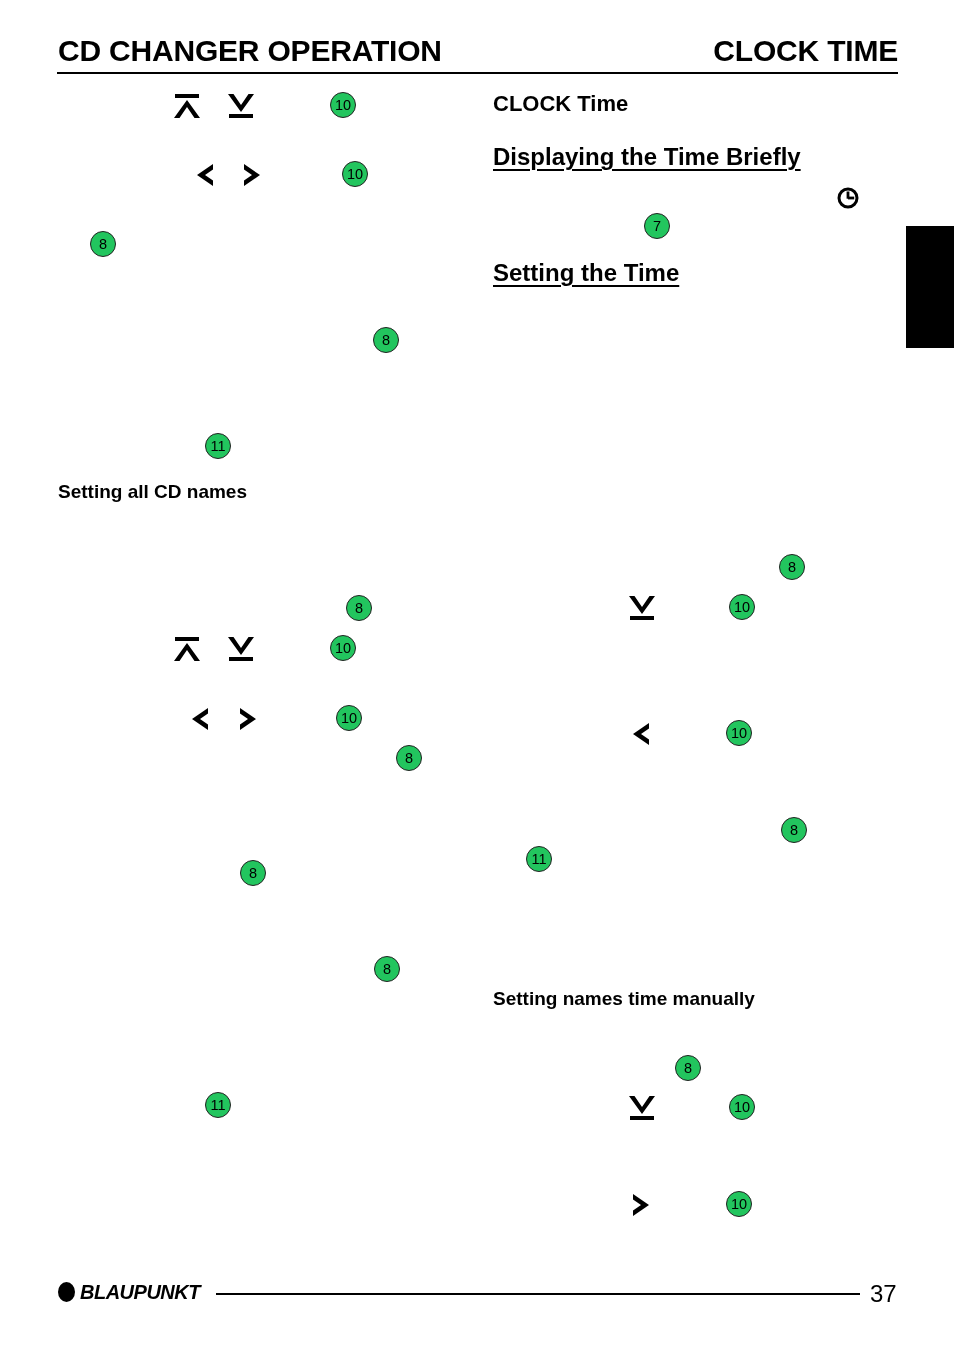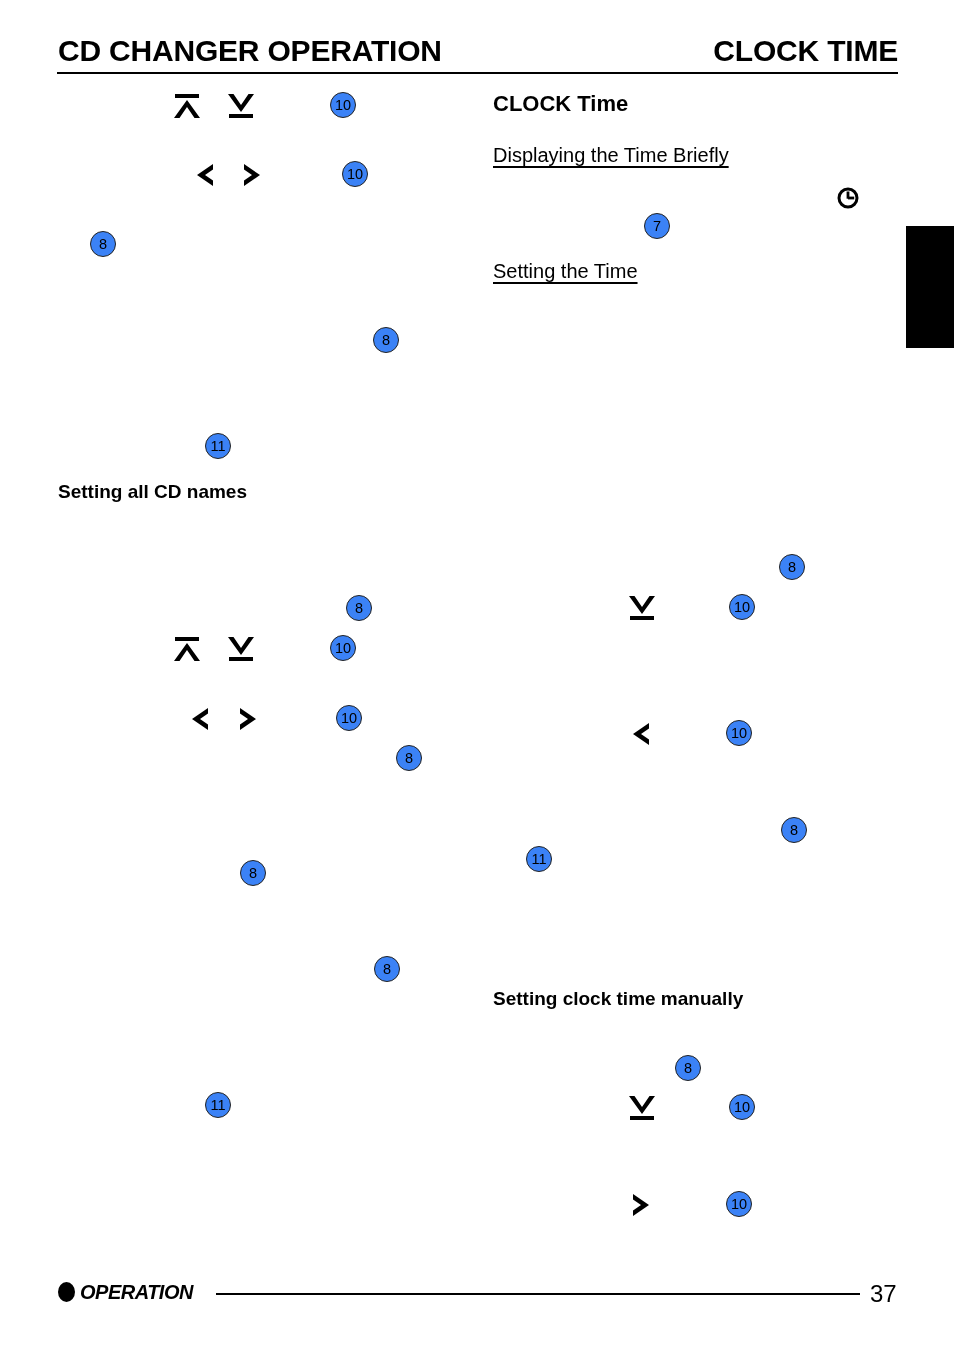--- a/index.html
+++ b/index.html
@@ -45,22 +45,22 @@
   
   .h-sec {
     position: absolute;
     font-weight: bold;
     font-size: 22px;
     white-space: nowrap;
     line-height: 1;
   }
   .h-sub {
     position: absolute;
-    font-weight: normal;
-    font-size: 20px;
+    font-weight: bold;
+    font-size: 24px;
     white-space: nowrap;
     line-height: 1;
     text-decoration: underline;
     text-underline-offset: 4px;
     text-decoration-thickness: 2px;
   }
   .h-bold {
     position: absolute;
     font-weight: bold;
     font-size: 19px;
@@ -75,21 +75,21 @@
     height: 26px;
     border: 1.4px solid #222222;
     border-radius: 50%;
     box-sizing: border-box;
     display: flex;
     align-items: center;
     justify-content: center;
     font-size: 14.5px;
     font-weight: normal;
     line-height: 1;
-    background: #3b82f6;
+    background: #22c55e;
     color: #000000;
   }
 
   
   .glyph {
     position: absolute;
     font-weight: bold;
     line-height: 1;
     color: #000000;
     display: block;
@@ -269,21 +269,21 @@
       <path d="M22 2 L6 13 L22 24 L22 18.5 L14 13 L22 7.5 Z" fill="#000"></path>
     </svg>
   </span>
 
   <div class="callout" style="left:726px; top:720px;">10</div>
 
   <div class="callout" style="left:781px; top:817px;">8</div>
 
   <div class="callout" style="left:526px; top:846px;">11</div>
 
-  <div class="h-bold" style="left:493px; top:989px;">Setting clock time manually</div>
+  <div class="h-bold" style="left:493px; top:989px;">Setting names time manually</div>
 
   <div class="callout" style="left:675px; top:1055px;">8</div>
 
   <span class="glyph" style="left:627px; top:1095px;">
     <svg width="30" height="26" viewBox="0 0 30 26" aria-hidden="true">
       <path d="M15 19 L2 1 L7.5 1 L15 12 L22.5 1 L28 1 Z" fill="#000"></path>
       <rect x="3" y="21" width="24" height="4" fill="#000"></rect>
     </svg>
   </span>
 
@@ -292,20 +292,20 @@
   <span class="glyph" style="left:627px; top:1192px;">
     <svg width="28" height="26" viewBox="0 0 28 26" aria-hidden="true">
       <path d="M6 2 L22 13 L6 24 L6 18.5 L14 13 L6 7.5 Z" fill="#000"></path>
     </svg>
   </span>
 
   <div class="callout" style="left:726px; top:1191px;">10</div>
 
   <div id="footer-logo">
     <span class="dot"></span>
-    <span class="wordmark">OPERATION</span>
+    <span class="wordmark">BLAUPUNKT</span>
   </div>
 
   <div id="footer-rule" class="rule"></div>
 
   <div id="page-number">37</div>
 
 </div>
 
 </body></html>

